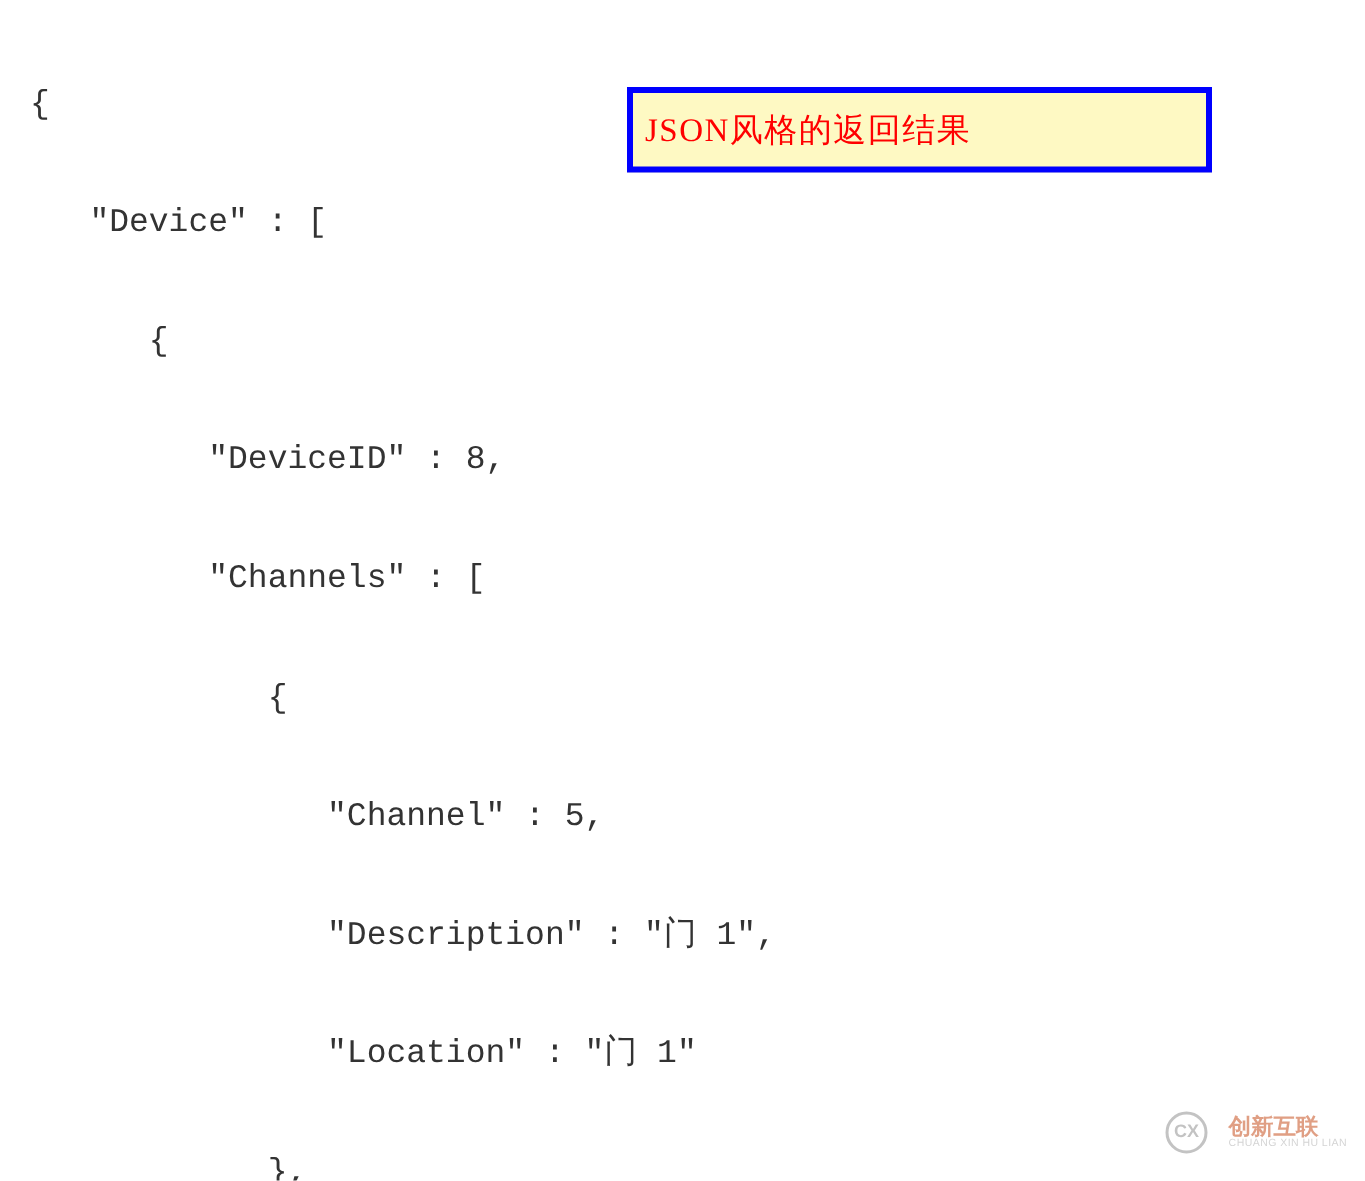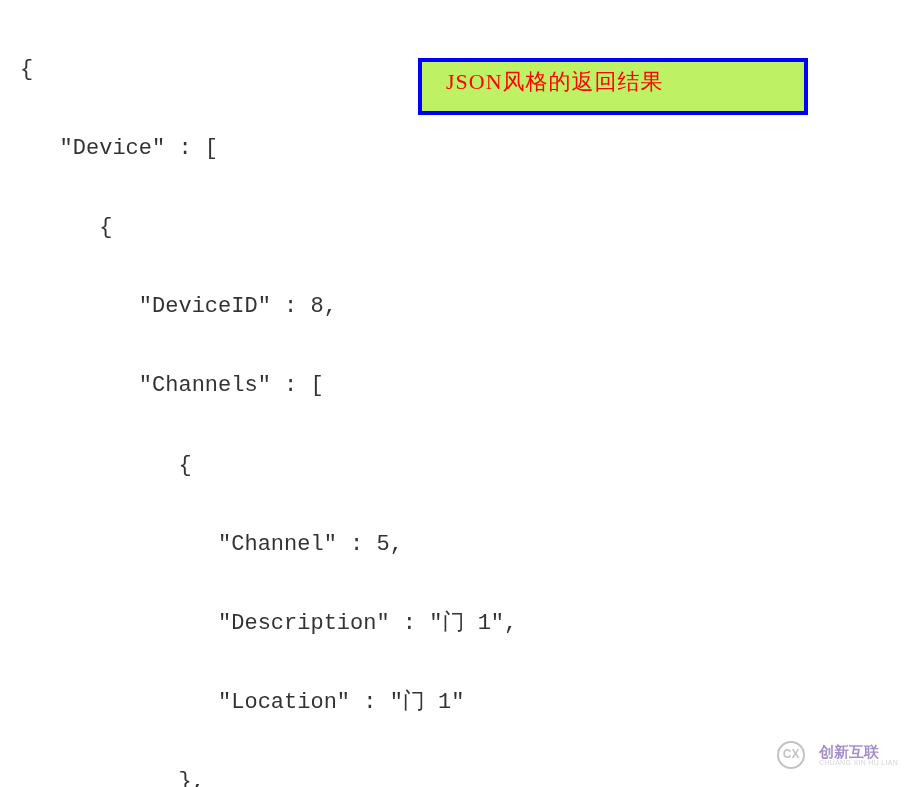--- a/index.html
+++ b/index.html
@@ -25,24 +25,24 @@
     .code-line {
       display: block;
     }
     .annotation-box {
       position: absolute;
       top: 58px;
       left: 418px;
       width: 390px;
       height: 57px;
       border: 4px solid #0000ff;
-      background: #bef264;
+      background: #fef9c3;
       display: flex;
-      align-items: flex-start;
-      padding-left: 24px;
+      align-items: center;
+      padding-left: 8px;
     }
     .annotation-text {
       color: #ff0000;
       font-family: "SimSun", "NSimSun", serif;
       font-size: 22px;
       letter-spacing: 1px;
     }
     .watermark {
       position: absolute;
       bottom: 18px;
@@ -65,21 +65,21 @@
       font-weight: bold;
       font-family: sans-serif;
     }
     .watermark-text {
       display: flex;
       flex-direction: column;
       line-height: 1;
     }
     .watermark-main {
       font-size: 15px;
-      color: #4c1d95;
+      color: #c2410c;
       font-weight: bold;
       font-family: "Microsoft YaHei", sans-serif;
     }
     .watermark-sub {
       font-size: 7px;
       color: #aaa;
       letter-spacing: 0.3px;
       font-family: sans-serif;
     }
   </style>

